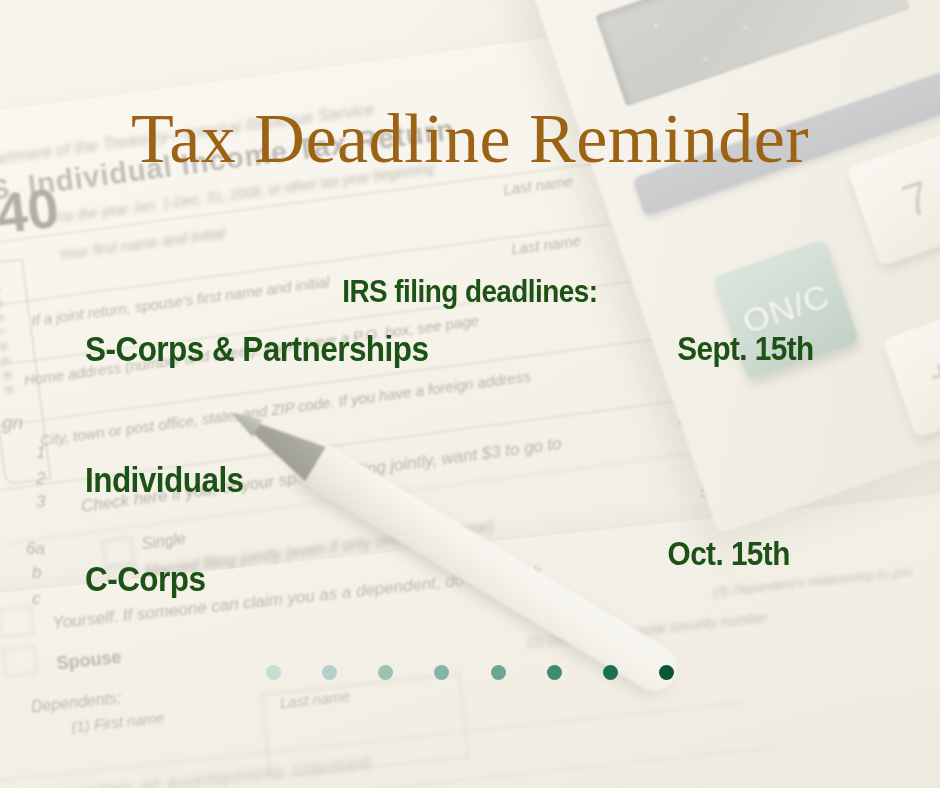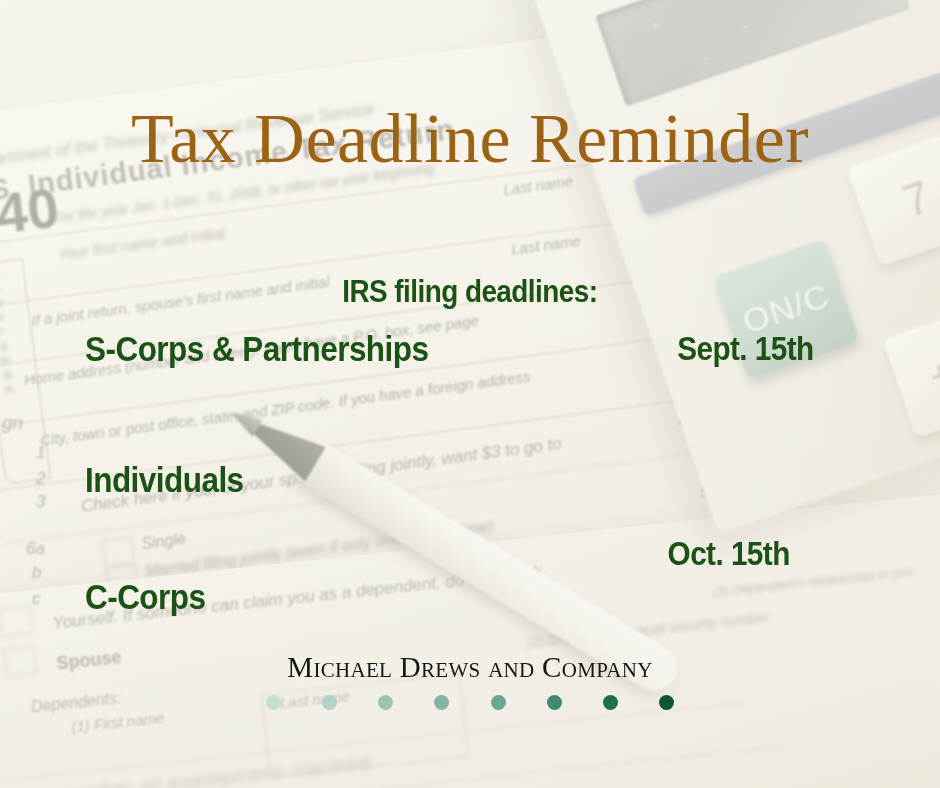--- a/index.html
+++ b/index.html
@@ -191,21 +191,21 @@
   }
   .heading .grn{font-size:31px;display:inline-block;transform-origin:50% 50%;}
 
   .r-left{left:85px;}
   .r-left .grn{font-size:35px;display:inline-block;transform-origin:0 50%;}
   .r-right{right:148px;text-align:right;}
   .r-right .grn{font-size:33px;display:inline-block;transform-origin:100% 50%;}
 
   .row1{top:329px;}
   .row2{top:460px;}
-  .row3{top:577px;}
+  .row3{top:559px;}
 
   .row1r{top:330px;right:126px;}
   .row2r{top:446px;right:148px;}
   .row3r{top:535px;right:150px;}
 
   
   .logo{
     position:absolute;
     left:50%;transform:translateX(-50%);
     top:652px;
@@ -350,21 +350,20 @@
   </div>
 
   <div class="row r-left row3">
     <span class="grn">C-Corps</span>
   </div>
   <div class="row r-right row3r">
     <span class="grn">Oct. 15th</span>
   </div>
 
   <div class="logo">
-    <div class="logo-name"><span>M</span><span class="sm">ICHAEL</span> <span>D</span><span class="sm">REWS</span> <span class="sm">AND</span> <span>C</span><span class="sm">OMPANY</span></div>
     <div class="dots">
       <span class="dot" style="background: rgb(198, 221, 213);"></span>
       <span class="dot" style="background: rgb(180, 208, 199);"></span>
       <span class="dot" style="background: rgb(156, 194, 182);"></span>
       <span class="dot" style="background: rgb(133, 180, 165);"></span>
       <span class="dot" style="background: rgb(106, 166, 147);"></span>
       <span class="dot" style="background: rgb(63, 138, 112);"></span>
       <span class="dot" style="background: rgb(29, 111, 83);"></span>
       <span class="dot" style="background: rgb(12, 85, 53);"></span>
     </div>

